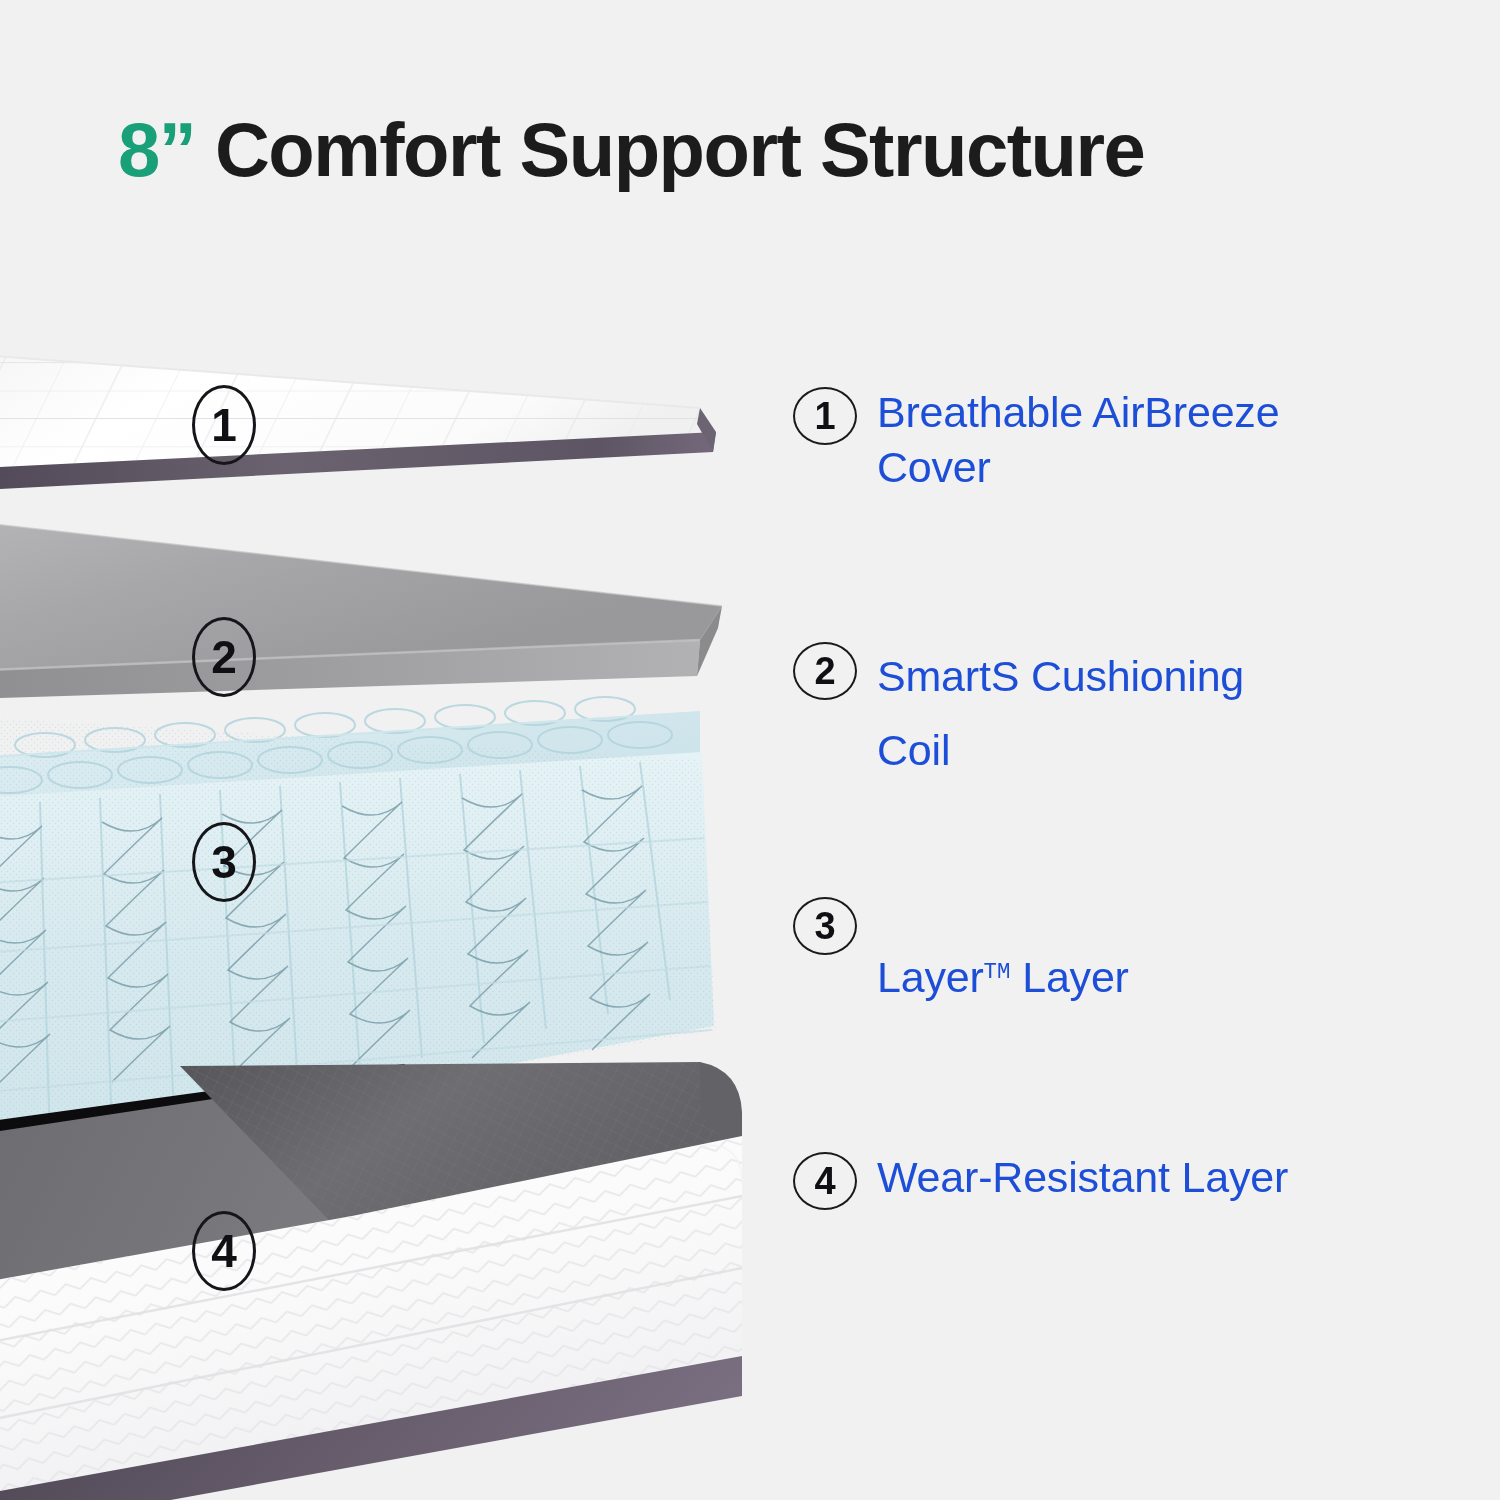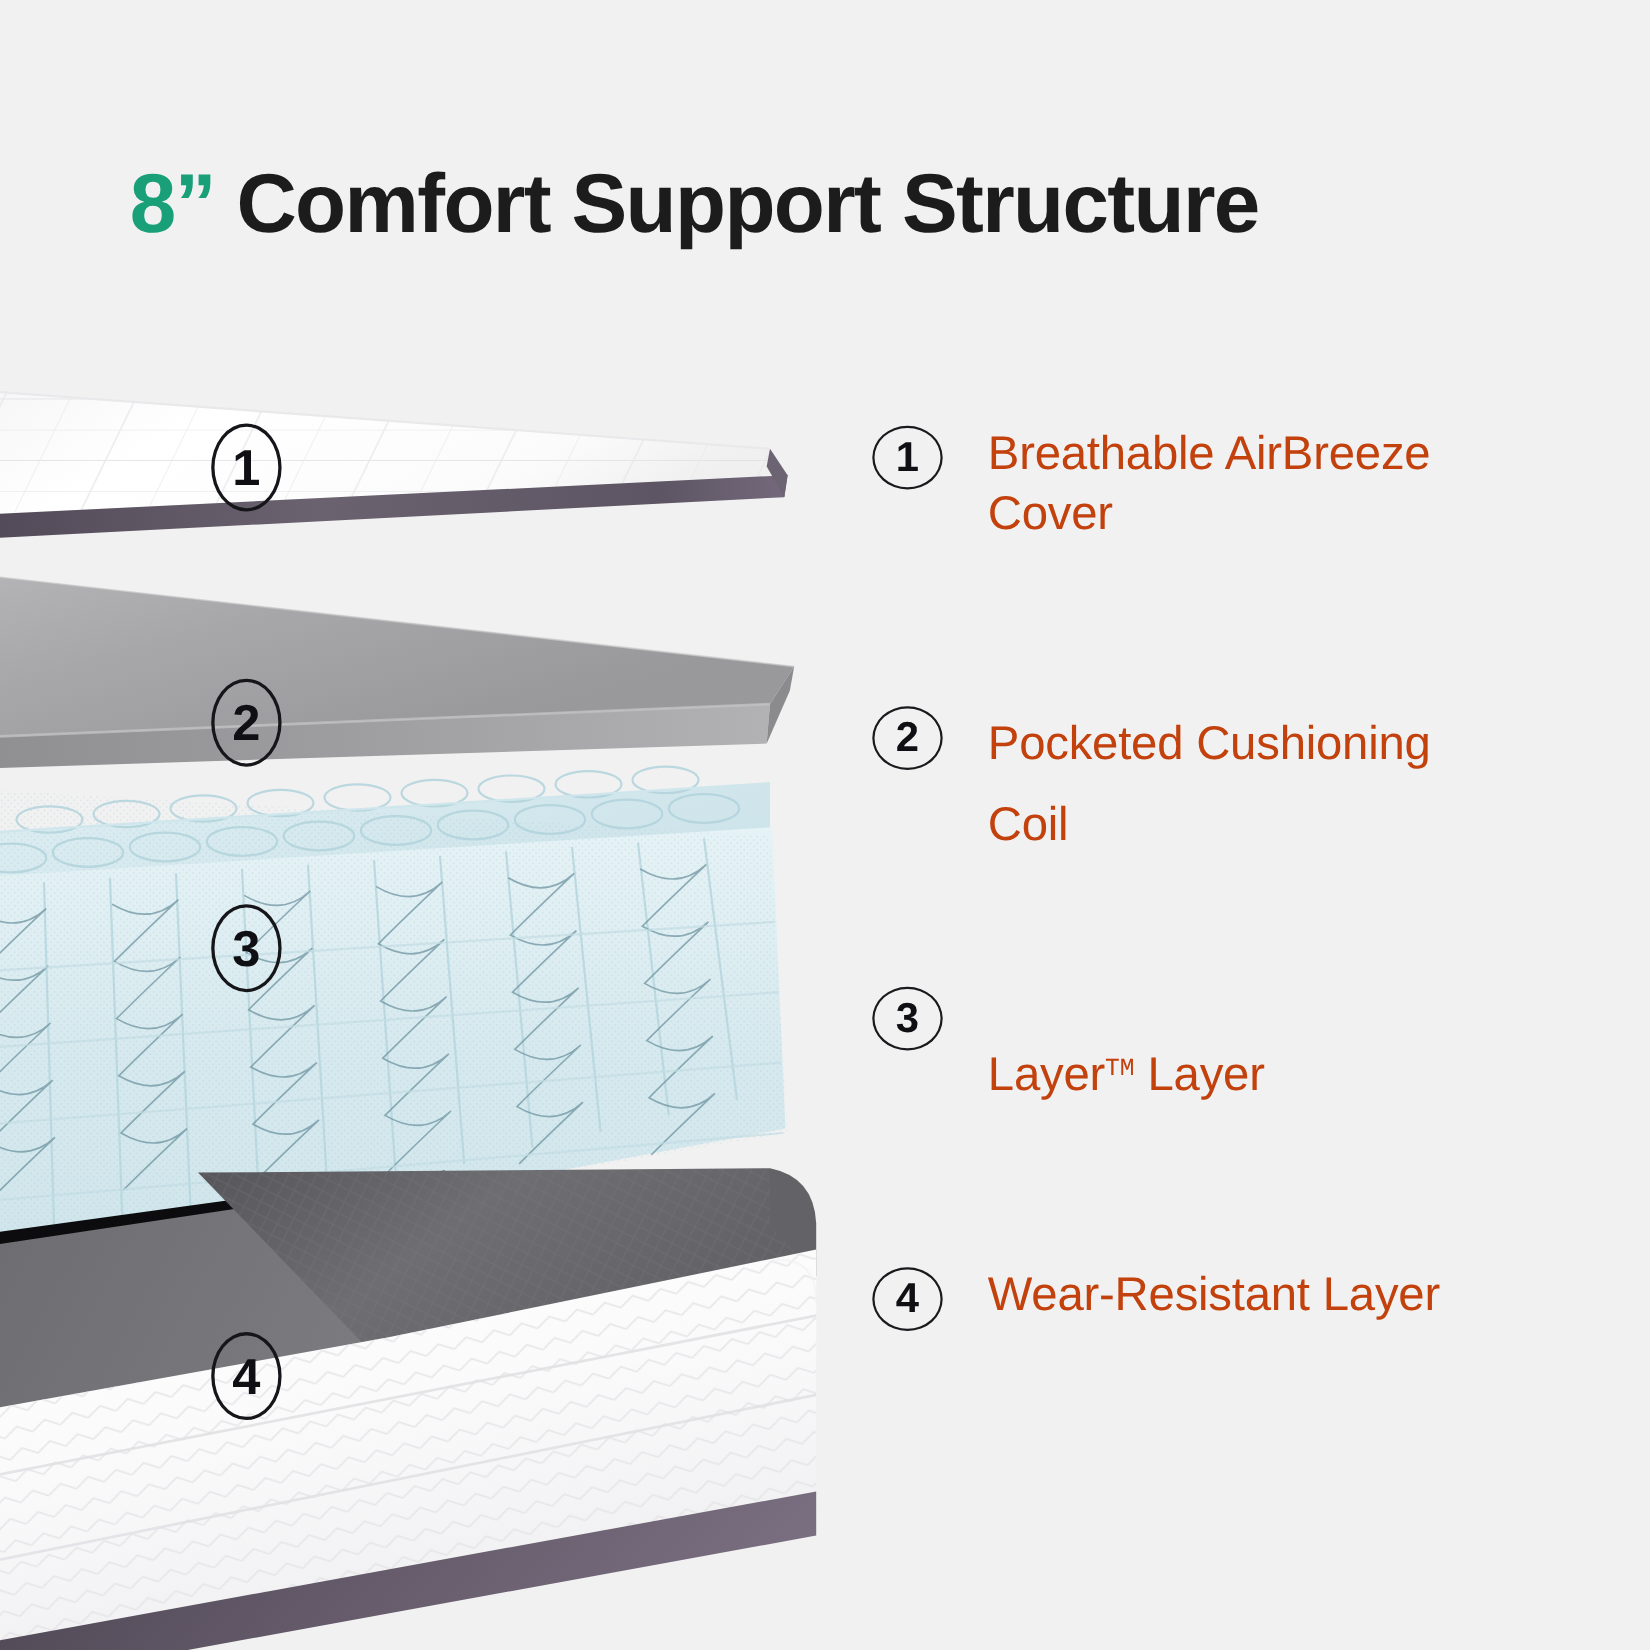--- a/index.html
+++ b/index.html
@@ -19,21 +19,20 @@
   #page-title {
     position: absolute;
     left: 118px;
     top: 112px;
     font-size: 76px;
     font-weight: bold;
     letter-spacing: -1.5px;
     color: #1c1c1c;
     white-space: nowrap;
     line-height: 1.0;
-    margin-top: 36px;
   }
   #page-title .measure {
     color: #19a078;
   }
 
   
   #illustration {
     position: absolute;
     left: 0;
     top: 0;
@@ -93,23 +92,23 @@
     display: flex;
     align-items: center;
     justify-content: center;
     font-size: 38px;
     font-weight: bold;
     color: #101014;
     box-sizing: border-box;
     margin-top: 2px;
   }
   .legend-text {
-    margin-left: 41px;
+    margin-left: 20px;
     font-size: 43px;
-    color: #c2410c;
+    color: #1d4ed8;
     line-height: 1.28;
     max-width: 560px;
     letter-spacing: -0.2px;
   }
   .legend-text.loose { line-height: 1.72; }
   .legend-text sup {
     font-size: 0.52em;
     vertical-align: 0.62em;
     letter-spacing: 0;
     font-family: Liberation Mono, monospace;
@@ -325,21 +324,21 @@
     <div class="legend-badge">1</div>
     <div class="legend-text">
       <span>Breathable AirBreeze</span><br>
       <span>Cover</span>
     </div>
   </div>
 
   <div class="legend-row" id="legend-row-2">
     <div class="legend-badge">2</div>
     <div class="legend-text loose">
-      <span>Pocketed Cushioning</span><br>
+      <span>SmartS Cushioning</span><br>
       <span>Coil</span>
     </div>
   </div>
 
   <div class="legend-row" id="legend-row-3">
     <div class="legend-badge">3</div>
     <div class="legend-text">
       <br>
       <span>Layer</span><sup>TM</sup><span> Layer</span>
     </div>

